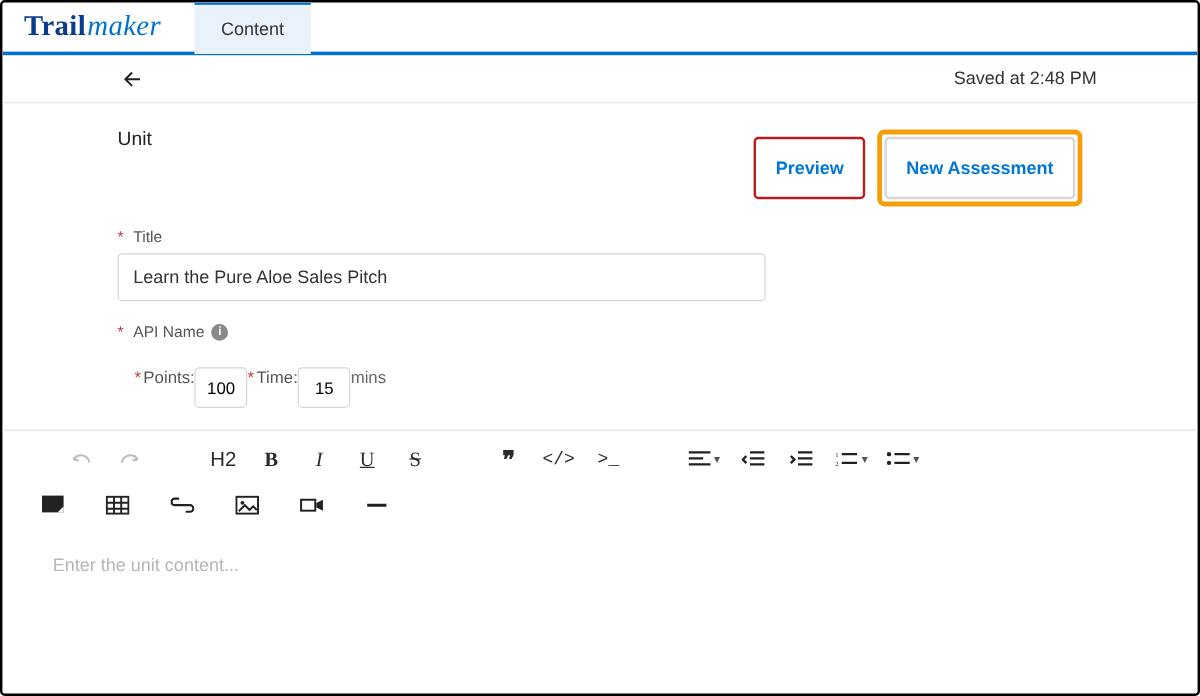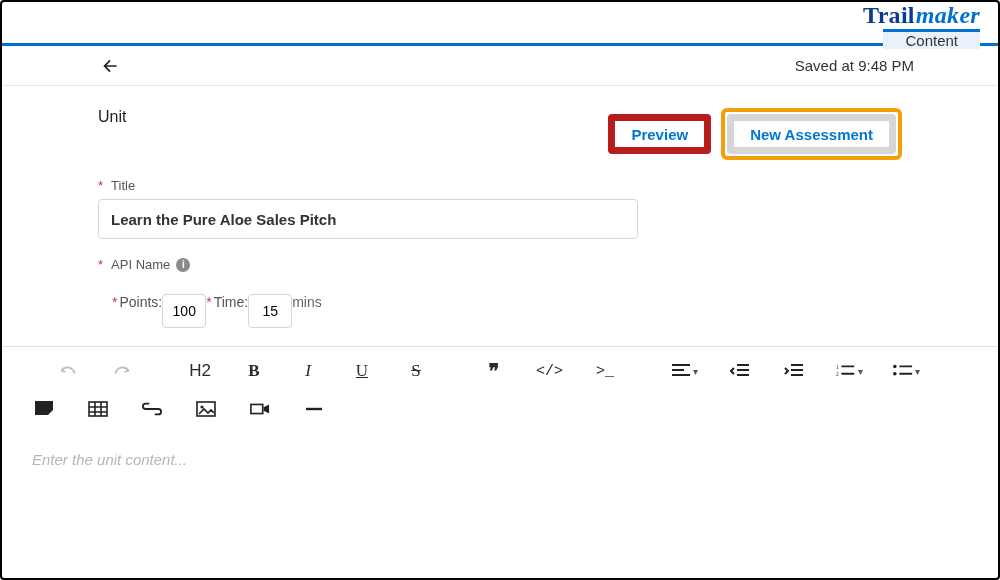--- a/index.html
+++ b/index.html
@@ -1,66 +1,66 @@
 <!DOCTYPE html>
 <html><head>
 <meta charset="utf-8">
 <style>
   * { box-sizing: border-box; margin: 0; padding: 0; }
   html, body { width: 1000px; height: 580px; font-family: -apple-system, BlinkMacSystemFont, "Segoe UI", Arial, sans-serif; background: #fff; color: #222; }
   .viewport { width: 1000px; height: 580px; border: 2px solid #000; border-radius: 4px; overflow: hidden; position: relative; }
 
   
-  .topbar { display: flex; align-items: flex-end; height: 44px; border-bottom: 3px solid #0071ce; padding: 0 18px; flex-direction: column; }
+  .topbar { display: flex; align-items: center; height: 44px; border-bottom: 3px solid #0071ce; padding: 0 18px; }
   .brand { font-family: Georgia, "Times New Roman", serif; font-size: 24px; font-weight: 700; color: #0b3b8c; letter-spacing: 0.3px; display: flex; align-items: baseline; }
-  .brand .mkr { font-style: italic; color: #0071ce; margin-left: 1px; font-weight: 700; }
+  .brand .mkr { font-style: italic; color: #0071ce; margin-left: 1px; font-weight: 400; }
   .tab { margin-left: 28px; height: 44px; display: flex; align-items: center; padding: 0 22px; background: #e9f2fb; border-top: 3px solid #0071ce; color: #333; font-size: 15px; }
   .spacer { flex: 1; }
   .user { display: flex; align-items: center; gap: 10px; font-size: 15px; font-weight: 600; color: #222; }
   .avatar { width: 26px; height: 26px; border-radius: 50%; background: #fff; border: 1px solid #bbb; display: flex; align-items: center; justify-content: center; }
   .avatar svg { width: 24px; height: 24px; }
 
   
   .subhead { display: flex; align-items: center; height: 40px; padding: 0 24px; border-bottom: 1px solid #e6e6e6; }
   .backbtn { width: 28px; height: 28px; display: flex; align-items: center; justify-content: center; margin-left: 70px; cursor: pointer; }
   .saved { margin-left: auto; margin-right: 60px; font-size: 15px; color: #333; }
 
   
   .maincol { padding: 22px 0 0 0; }
   .unitrow { display: flex; align-items: flex-start; padding: 0 96px; }
   .unittitle { font-size: 16px; color: #222; font-weight: 400; }
   .actions { margin-left: auto; display: flex; align-items: center; }
-  .btn { height: 40px; border: 7px solid #b91c1c; background: #fff; color: #0176d3; font-size: 15px; font-weight: 600; padding: 0 16px; border-radius: 4px; cursor: pointer; }
+  .btn { height: 52px; border: 2px solid #b91c1c; background: #fff; color: #0176d3; font-size: 15px; font-weight: 600; padding: 0 16px; border-radius: 4px; cursor: pointer; }
   .btn + .btn-wrap { margin-left: 10px; }
   .highlight { border: 4px solid #f59e0b; border-radius: 6px; padding: 2px; display: inline-flex; }
   .highlight .btn { border-color: #d6d6d6; }
 
   .formcol { width: 540px; margin-left: 96px; margin-top: 18px; }
   .label { font-size: 13px; color: #555; margin-bottom: 6px; display: flex; align-items: center; gap: 6px; }
   .req { color: #c23934; margin-right: 2px; }
   .infoicon { width: 14px; height: 14px; border-radius: 50%; background: #8a8a8a; color: #fff; font-size: 10px; display: inline-flex; align-items: center; justify-content: center; font-weight: 700; }
-  .tinput { width: 100%; height: 40px; border: 1px solid #d6d6d6; border-radius: 4px; padding: 0 12px; font-size: 15px; color: #333; font-weight: bold; }
+  .tinput { width: 100%; height: 40px; border: 1px solid #d6d6d6; border-radius: 4px; padding: 0 12px; font-size: 15px; color: #333; }
   .fieldgap { height: 18px; }
 
   .pointsrow { display: flex; align-items: flex-start; gap: 0; margin-left: 110px; margin-top: 22px; font-size: 14px; color: #555; }
   .pointsrow .req { color: #c23934; }
   .smallinput { width: 44px; height: 34px; border: 1px solid #d6d6d6; border-radius: 4px; text-align: center; font-size: 14px; }
   .pointsrow .mins { color: #666; }
 
   
   .editorwrap { margin-top: 18px; border-top: 1px solid #e2e2e2; }
   .toolbar { display: flex; align-items: center; gap: 30px; padding: 10px 30px 6px; flex-wrap: wrap; font-size: 17px; color: #2b2b2b; }
   .tb-row2 { padding-top: 4px; }
   .tbtn { min-width: 24px; height: 28px; display: inline-flex; align-items: center; justify-content: center; cursor: pointer; font-family: Georgia, serif; }
   .tbtn.mono { font-family: "Courier New", monospace; font-size: 15px; }
   .tbtn svg { width: 20px; height: 18px; }
-  .group { display: inline-flex; align-items: flex-end; gap: 30px; margin-left: 24px; }
+  .group { display: inline-flex; align-items: flex-end; gap: 16px; margin-left: 24px; }
   .caret { font-size: 10px; margin-left: 2px; color: #555; }
 
-  .editorarea { padding: 22px 30px; color: #b6b6b6; font-size: 15px; min-height: 80px; font-style: italic; }
+  .editorarea { padding: 22px 42px; color: #b6b6b6; font-size: 15px; min-height: 80px; }
 </style>
 </head>
 <body>
 <div class="viewport">
 
   <div class="topbar">
     <div class="brand">
       <span>Trail</span>
         <span class="mkr">maker</span>
     </div>
@@ -69,21 +69,21 @@
       </div>
     <div class="spacer"></div>
   </div>
 
   <div class="subhead">
     <div class="backbtn">
       <svg viewBox="0 0 24 24" width="20" height="20">
           <path d="M20 11H7.8l5-5-1.4-1.4L4 12l7.4 7.4 1.4-1.4-5-5H20z" fill="#222"></path>
         </svg>
     </div>
-    <div class="saved">Saved at 9:48 PM</div>
+    <div class="saved">Saved at 2:48 PM</div>
   </div>
 
   <div class="maincol">
     <div class="unitrow">
       <div class="unittitle">Unit</div>
       <div class="actions">
         <button class="btn"><span>Preview</span></button>
         <span class="btn-wrap highlight">
           <button class="btn"><span>New Assessment</span></button>
         </span>

